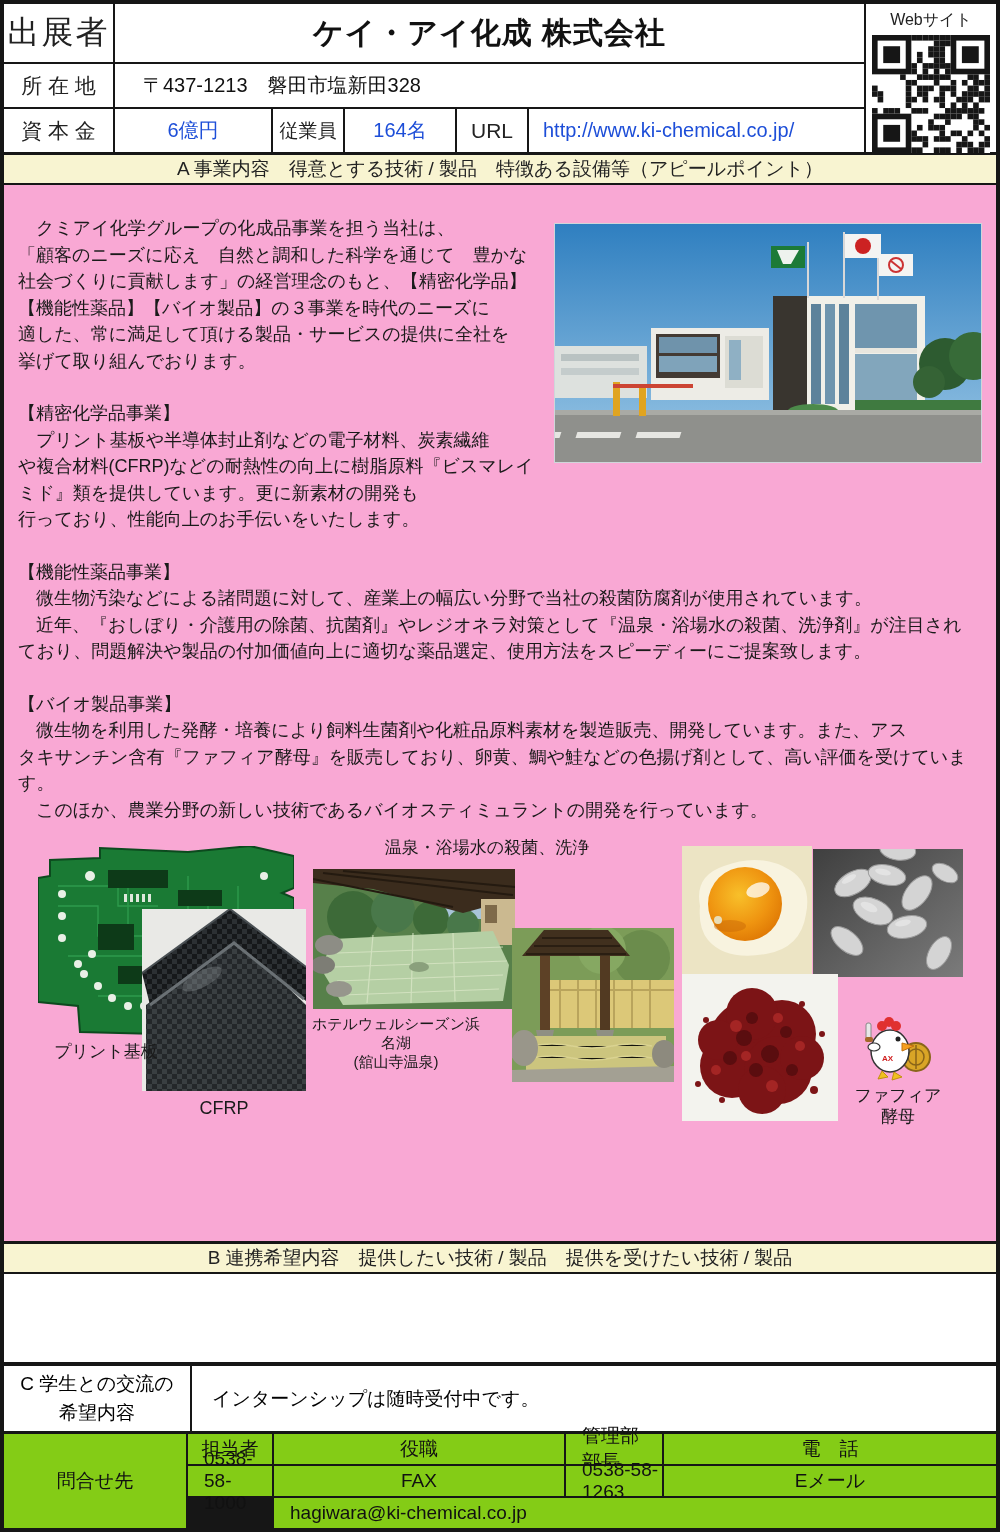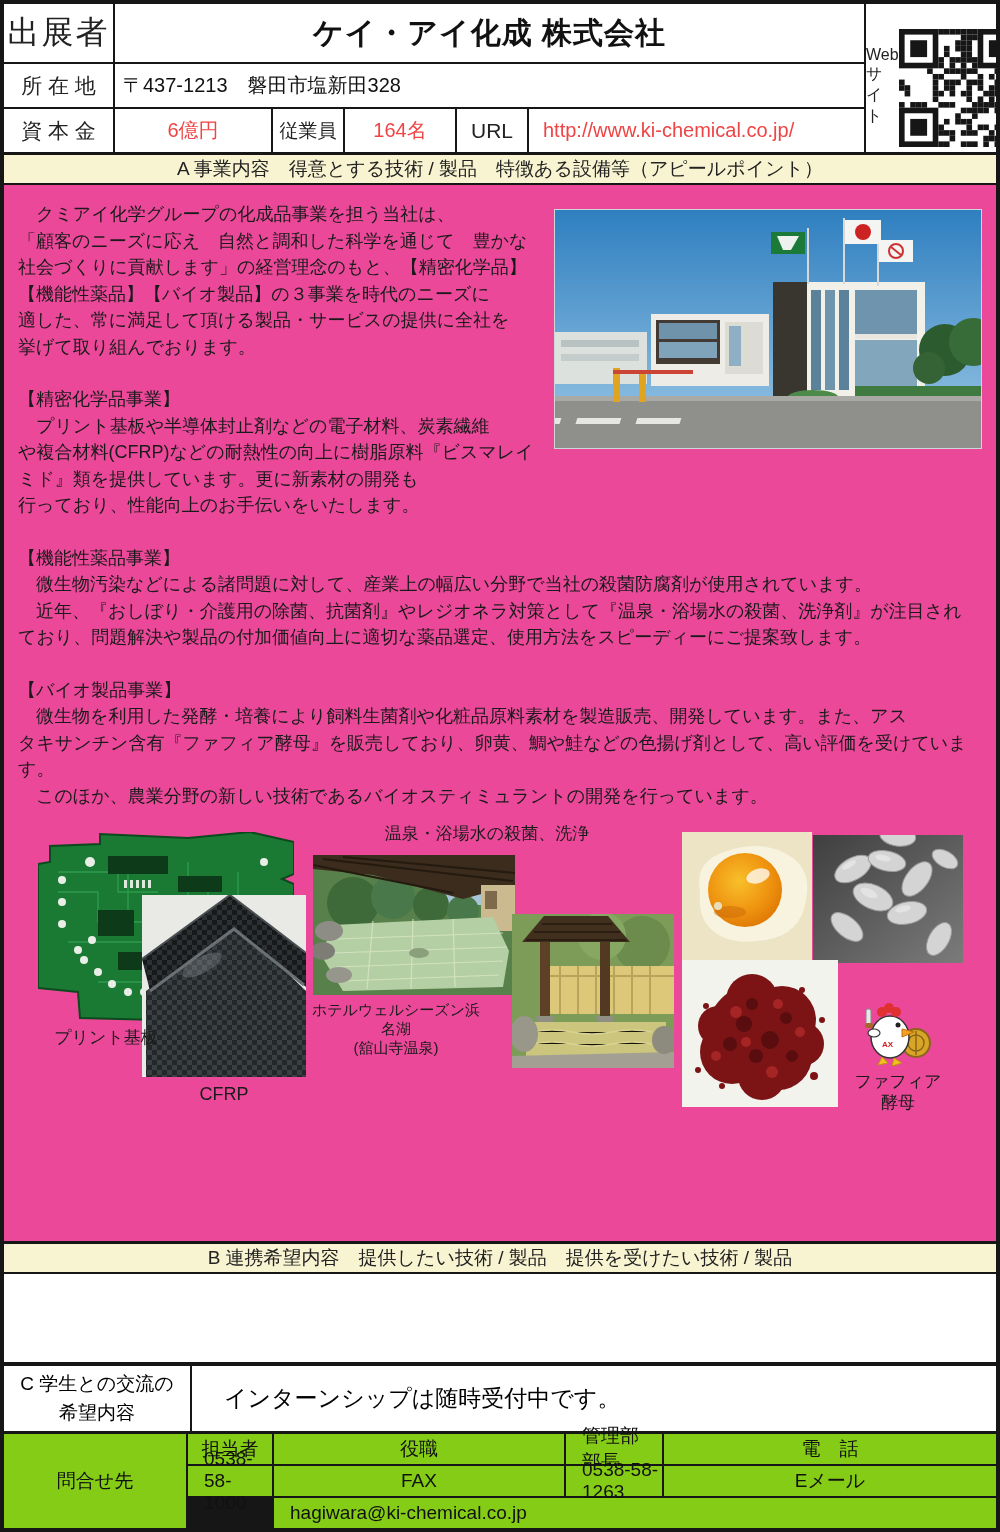--- a/index.html
+++ b/index.html
@@ -7,41 +7,41 @@
   .page{width:1000px;height:1532px;margin:0 auto;background:#fff;border:4px solid #161616;position:relative;overflow:hidden;}
   .divider{background:#161616;width:100%;}
   .yellow{background:#f8f4d1;}
   
   .hdr{display:grid;grid-template-columns:109px 156px 70px 110px 70px 335px 130px;grid-template-rows:58px 43px 43px;gap:2px;background:#161616;width:992px;}
   .hdr>div{background:#fff;display:flex;align-items:center;}
   .cell-c{justify-content:center;}
   .lab{background:#f8f4d1;justify-content:center;font-size:21px;color:#222;}
   .exh{font-size:32px;letter-spacing:2px;}
   .company{grid-column:2/7;justify-content:center;font-size:30px;font-weight:bold;color:#111;letter-spacing:1px;}
-  .qrcell{grid-column:7;grid-row:1/4;flex-direction:row;justify-content:flex-start;padding-top:20px;}
+  .qrcell{grid-column:7;grid-row:1/4;flex-direction:column;justify-content:flex-start;padding-top:6px;}
   .weblabel{font-size:16px;color:#222;margin-bottom:4px;}
-  .addrval{grid-column:2/7;font-size:20px;padding-left:8px;color:#111;}
-  .val{font-size:20px;color:#ef4444;}
+  .addrval{grid-column:2/7;font-size:20px;padding-left:28px;color:#111;}
+  .val{font-size:20px;color:#1d4ed8;}
   .urlval{padding-left:14px;font-size:20px;}
   
   .secbar{height:28px;display:flex;align-items:center;justify-content:center;font-size:19px;color:#222;}
-  .abody{height:1056px;background:#ec4899;padding:16px 14px 0 14px;font-size:18px;color:#1a1a1a;position:relative;}
+  .abody{height:1056px;background:#f9a8d4;padding:30px 14px 0 14px;font-size:18px;color:#1a1a1a;position:relative;}
   .bphoto{float:right;width:428px;height:240px;margin:8px 0 12px 16px;border:1px solid #cfd6da;}
   .para{white-space:pre-line;line-height:26.5px;margin:0;}
   .bhead{white-space:pre-line;line-height:26.5px;margin:26px 0 0 0;}
   
   .strip{position:relative;height:292px;margin-top:10px;clear:none;}
   .ph{position:absolute;overflow:hidden;}
   .cap{position:absolute;color:#1a1a1a;text-align:center;white-space:pre-line;line-height:1.25;}
   .bbody{height:88px;background:#fff;}
   
   .crow{display:grid;grid-template-columns:186px 1fr;gap:2px;background:#161616;width:992px;height:65px;}
   .crow>div{background:#fff;display:flex;align-items:center;}
   .clabel{background:#f8f4d1;justify-content:center;text-align:center;font-size:19px;white-space:pre-line;line-height:1.5;}
-  .ccontent{font-size:23px;padding-left:32px;}
+  .ccontent{font-size:19px;padding-left:20px;}
   
   .contact{display:grid;grid-template-columns:182px 84px 290px 96px 1fr;grid-template-rows:30px 30px 30px;gap:2px;background:#161616;width:992px;}
   .contact>div{background:#84cc16;display:flex;align-items:center;font-size:19px;color:#111;}
   .ctlabel{grid-row:1/4;background:#f8f4d1;justify-content:center;font-size:20px;}
   .sublab{justify-content:center;}
   .cval{padding-left:16px;}
   .email{grid-column:3/6;}
   svg{display:block;}
 </style>
 </head>

